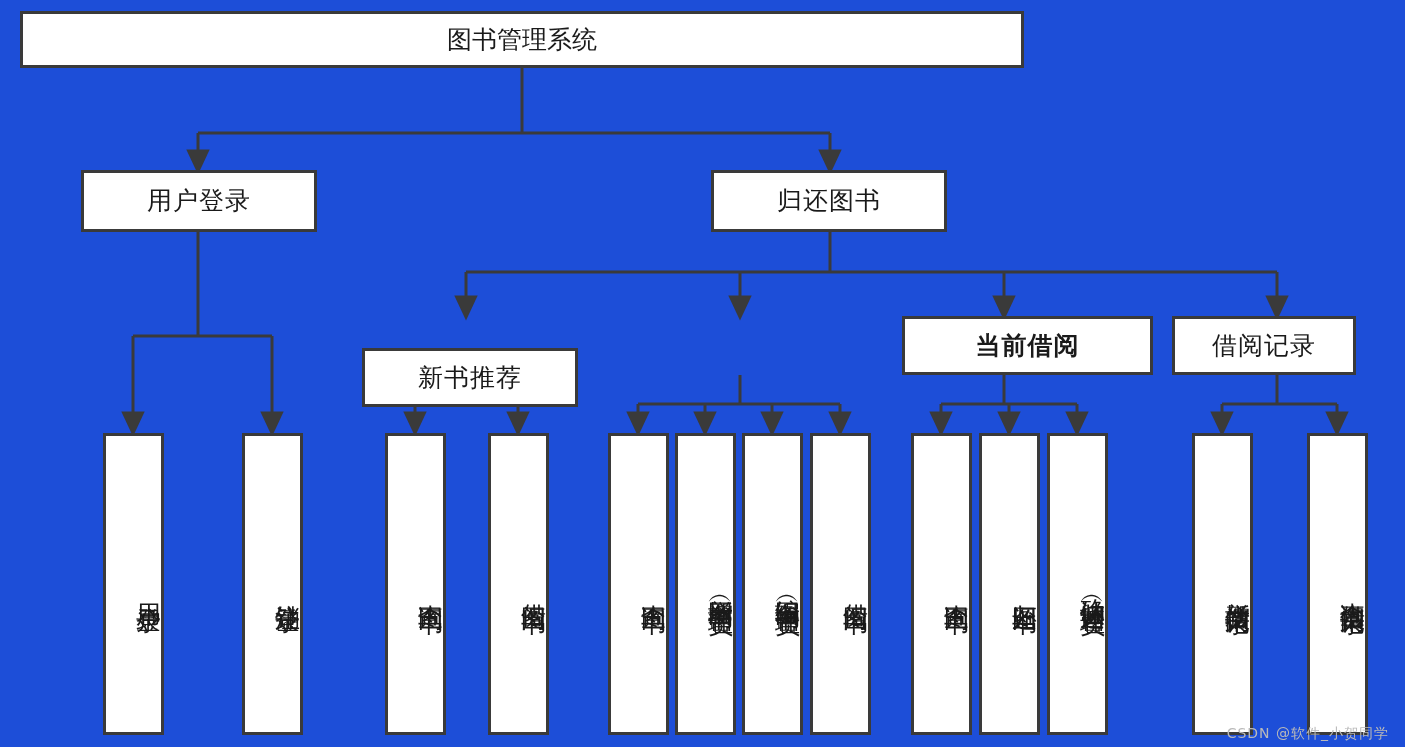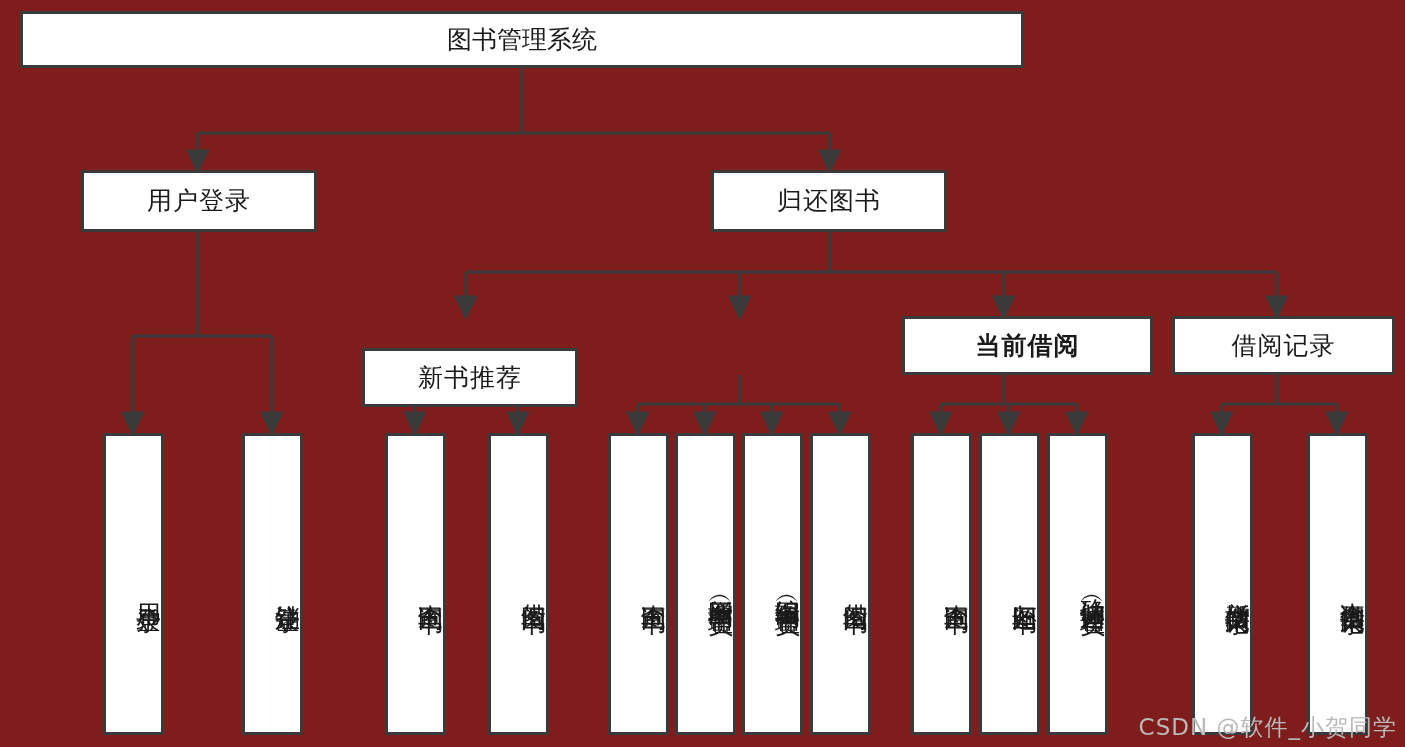--- a/index.html
+++ b/index.html
@@ -7,21 +7,21 @@
     padding: 0;
     background: #ffffff;
   }
   body {
     font-family: "DejaVu Sans", "Liberation Sans", sans-serif;
   }
   #diagram-root {
     position: relative;
     width: 1405px;
     height: 747px;
-    background: #7f1d1d;
+    background: #1d4ed8;
     overflow: hidden;
   }
   svg.diagram-canvas {
     position: absolute;
     left: 0;
     top: 0;
     width: 1405px;
     height: 747px;
   }
   .node-box {
@@ -51,23 +51,23 @@
     padding-top: 8px;
     align-items: flex-start;
     justify-content: center;
   }
   .node-label {
     display: block;
     white-space: nowrap;
   }
   .watermark {
     position: absolute;
-    right: 8px;
+    right: 16px;
     bottom: 4px;
-    font-size: 23px;
+    font-size: 14px;
     color: #b9b9b9;
     letter-spacing: 1px;
     user-select: none;
     white-space: nowrap;
   }
 </style>
 </head>
 <body>
 
 <div id="diagram-root">
@@ -135,21 +135,21 @@
   <div class="node-box horizontal-node" style="left:711px; top:170px; width:236px; height:62px;">
     <span class="node-label">归还图书</span>
   </div>
 
   <div class="node-box horizontal-node" style="left:362px; top:316px; width:216px; height:59px;margin-top:32px;">
     <span class="node-label">新书推荐</span>
   </div>
   <div class="node-box horizontal-node" style="left:902px; top:316px; width:251px; height:59px;font-weight:bold;">
     <span class="node-label">当前借阅</span>
   </div>
-  <div class="node-box horizontal-node" style="left:1172px; top:316px; width:223px; height:59px;">
+  <div class="node-box horizontal-node" style="left:1172px; top:316px; width:184px; height:59px;">
     <span class="node-label">借阅记录</span>
   </div>
 
   <div class="node-box vertical-node" style="left:103px; top:433px; width:61px; height:302px;">
     <span class="node-label">用户登录</span>
   </div>
   <div class="node-box vertical-node" style="left:242px; top:433px; width:61px; height:302px;">
     <span class="node-label">注销登录</span>
   </div>
 

